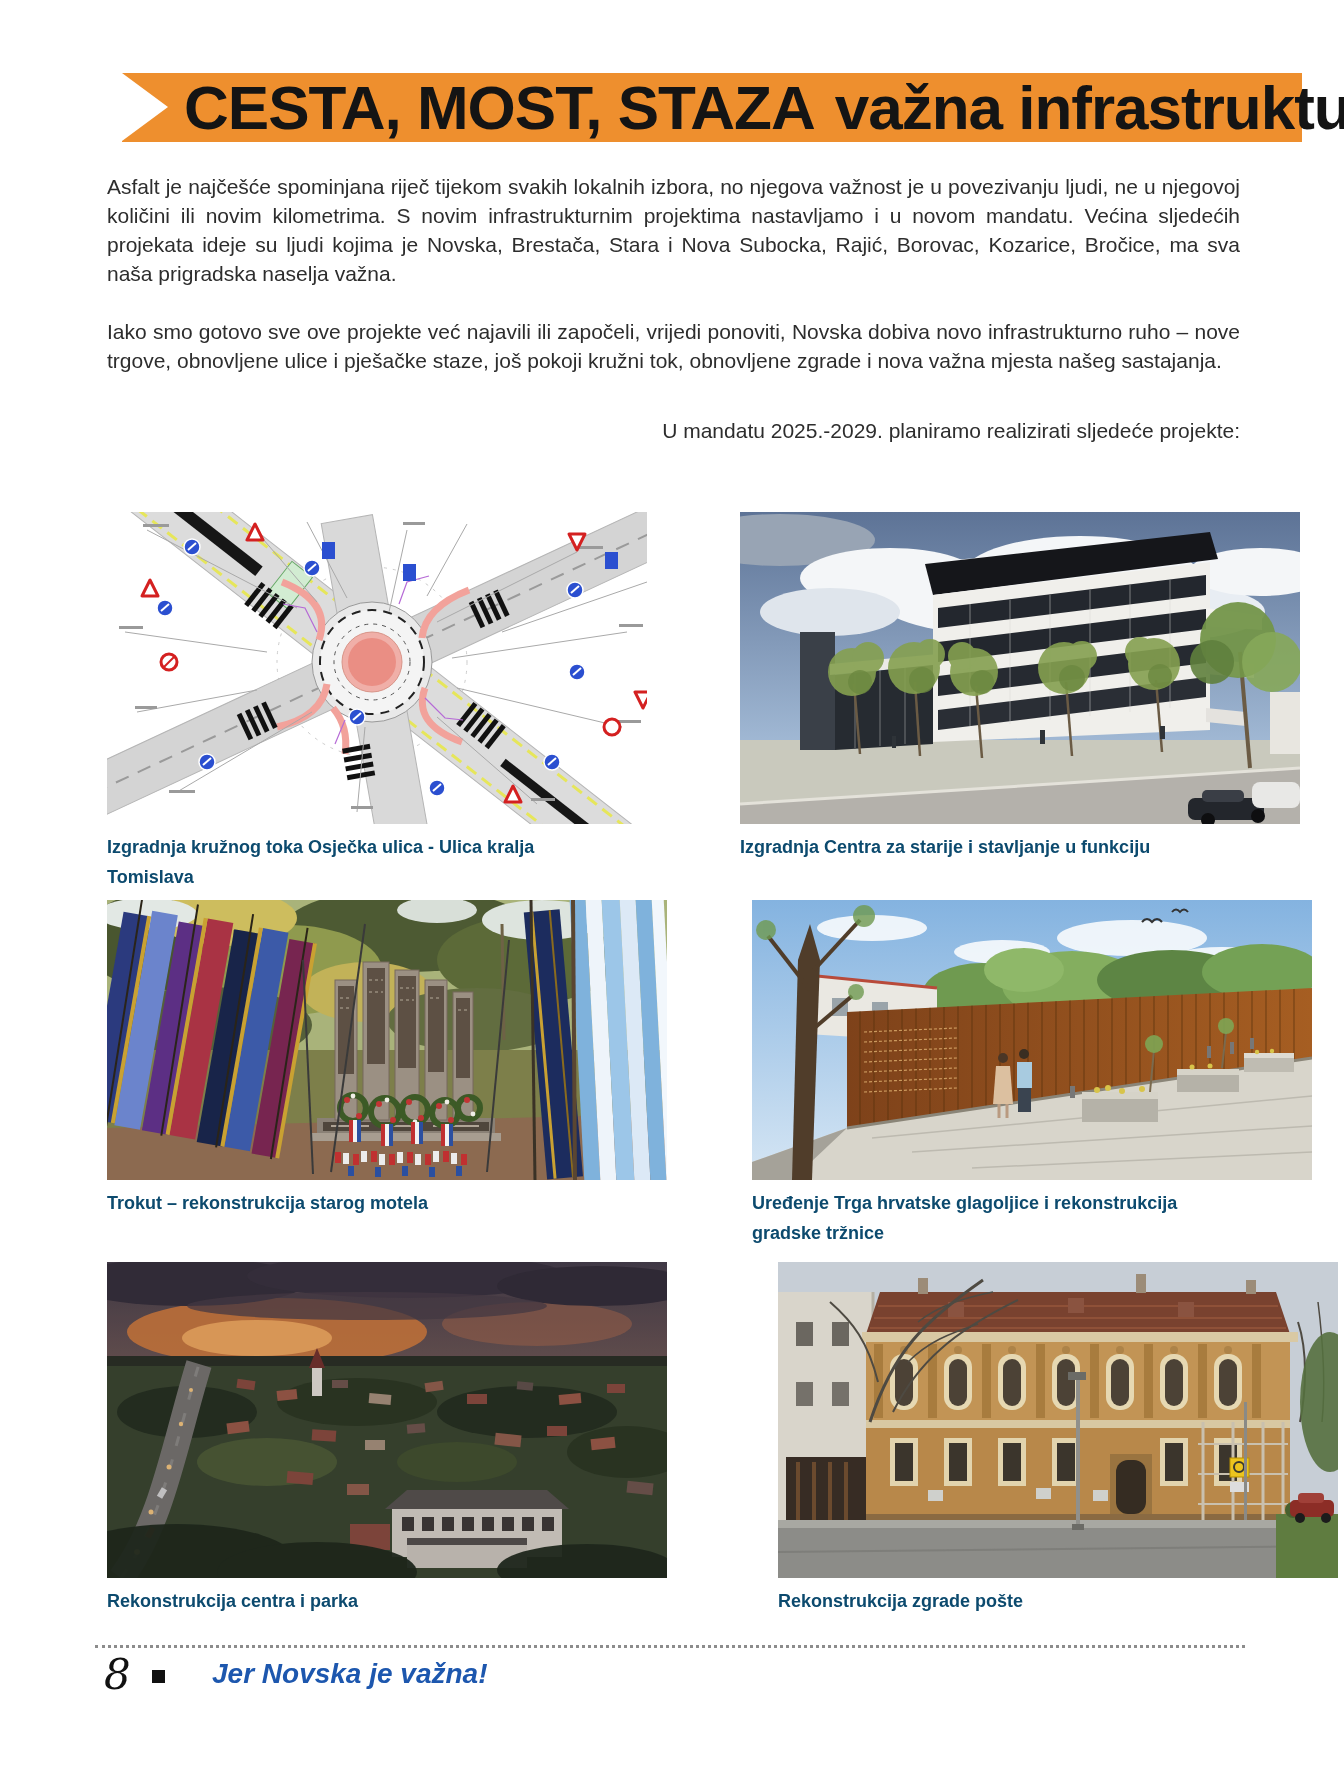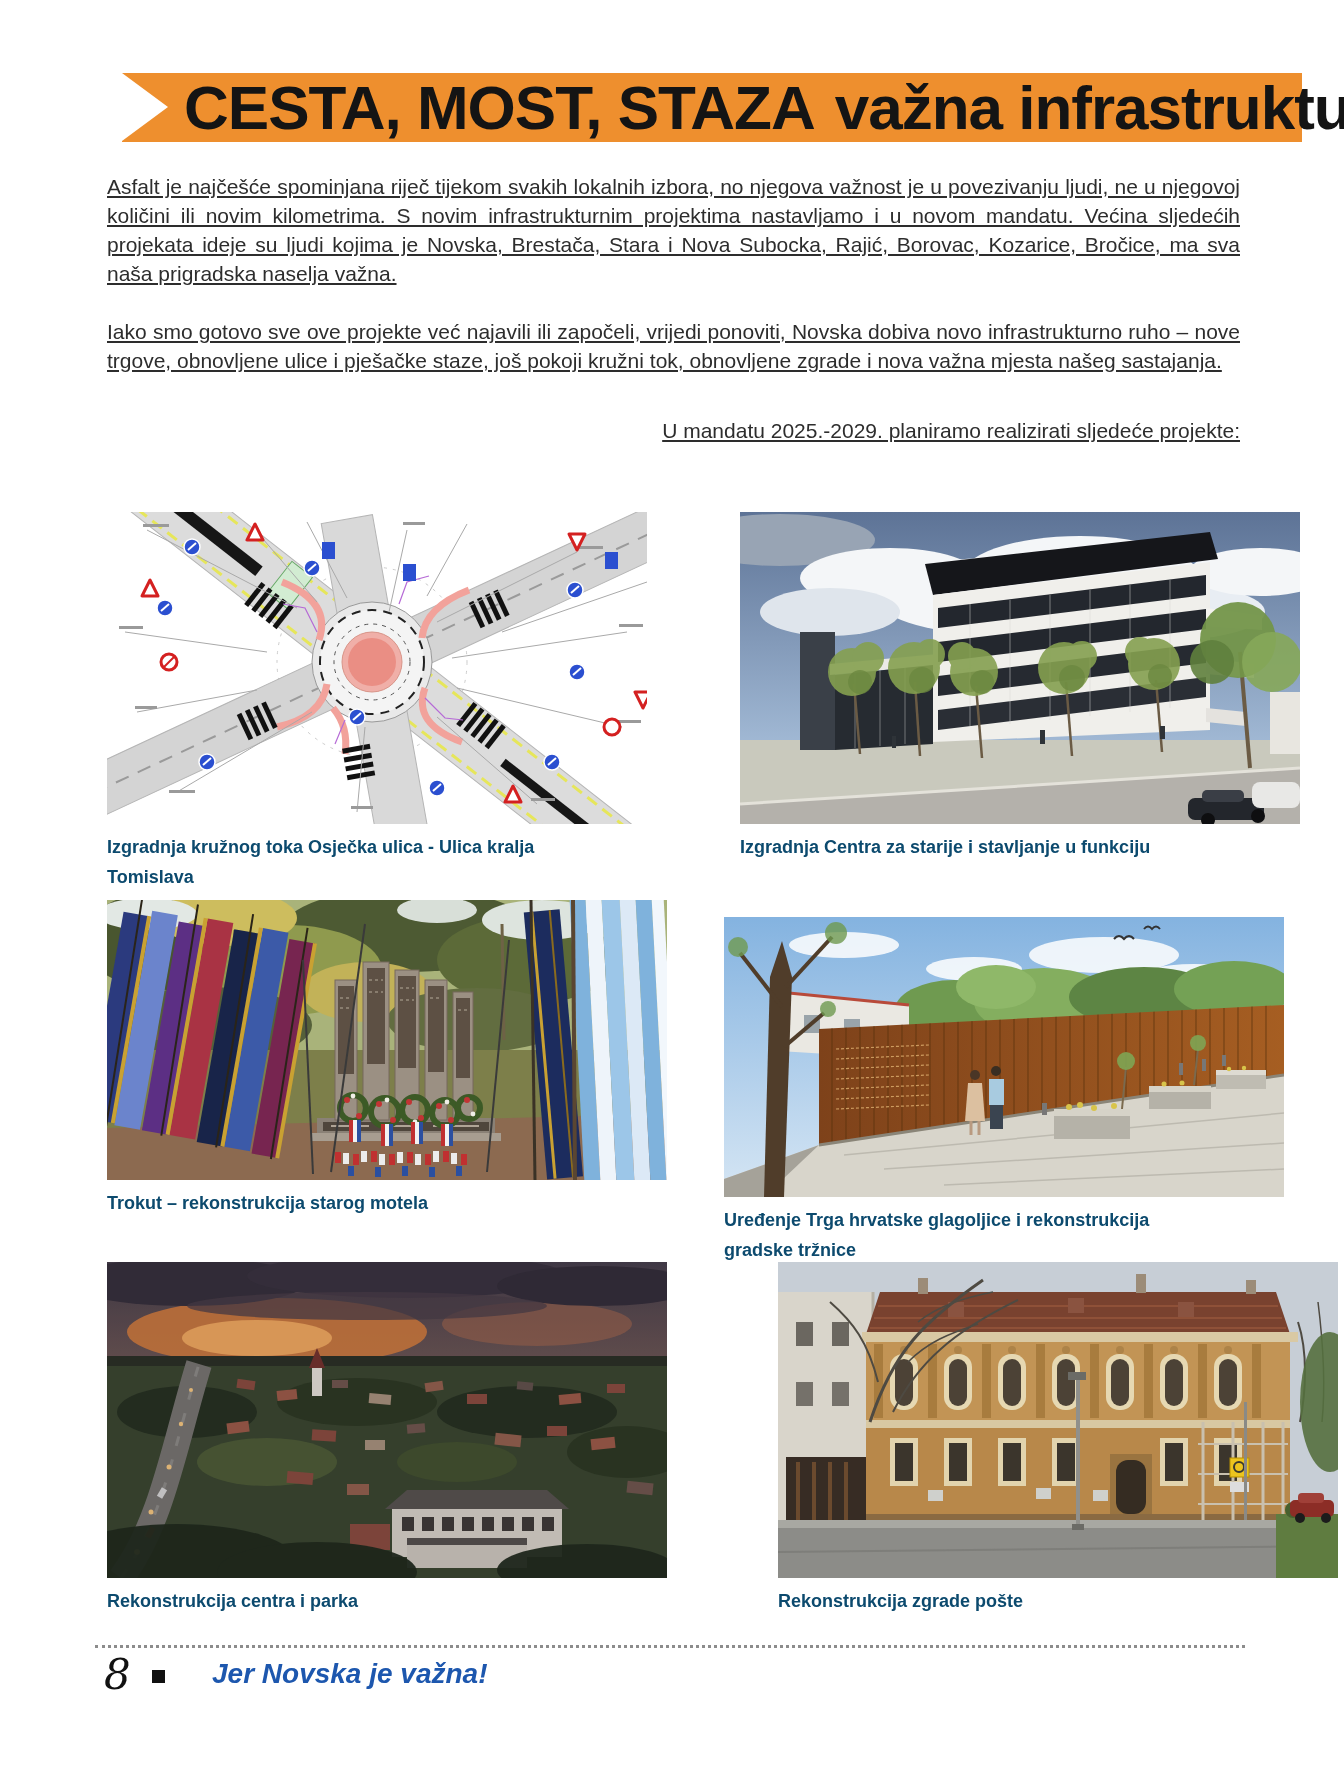--- a/index.html
+++ b/index.html
@@ -8,34 +8,34 @@
   
   .banner{position:absolute;left:122px;top:73px;width:1180px;height:69px;
           display:flex;align-items:center;padding-left:62px;box-sizing:border-box;}
   .banner .chev{position:absolute;left:0;top:0;width:0;height:0;
           border-top:34.5px solid transparent;border-bottom:34.5px solid transparent;
           border-left:46px solid #ffffff;}
   .banner h1{margin:0;font-size:62px;font-weight:bold;color:#141414;letter-spacing:-1px;white-space:nowrap;}
   .banner h1 .t2{margin-left:20px;}
   
   .intro{position:absolute;left:107px;top:172px;width:1133px;color:#2d2d2d;
-         font-size:21px;line-height:29px;text-decoration:underline;}
+         font-size:21px;line-height:29px;}
   .intro p{margin:0 0 29px 0;text-align:justify;}
   .intro p.last{text-align:right;margin-top:41px;}
   
   figure{position:absolute;margin:0;}
   figure .imgbox{display:block;line-height:0;}
   figure svg{display:block;}
   figcaption{font-size:18px;line-height:30px;font-weight:bold;color:#0c4a6e;margin-top:8px;}
   .f1{left:107px;top:512px;width:540px;}
   .f2{left:740px;top:512px;width:456px;}
   .f2 figcaption{width:500px;}
   .f1 figcaption{width:460px;}
   .f3{left:107px;top:900px;width:560px;}
-  .f4{left:724px;top:900px;width:560px;margin-top:17px;}
+  .f4{left:752px;top:900px;width:560px;}
   .f4 figcaption{width:440px;}
   .f5{left:107px;top:1262px;width:463px;}
   .f6{left:740px;top:1262px;width:560px;padding-left:38px;}
   
   .footrule{position:absolute;left:95px;top:1645px;width:1150px;border-top:3px dotted #8c8c8c;}
   .pagenum{position:absolute;left:104px;top:1650px;font-family:"DejaVu Serif",serif;
            font-style:italic;font-size:42px;color:#111;}
   .bullet{position:absolute;left:152px;top:1670px;width:13px;height:13px;background:#111;}
   .slogan{position:absolute;left:212px;top:1658px;font-size:28px;font-weight:bold;font-style:italic;}
 </style>

